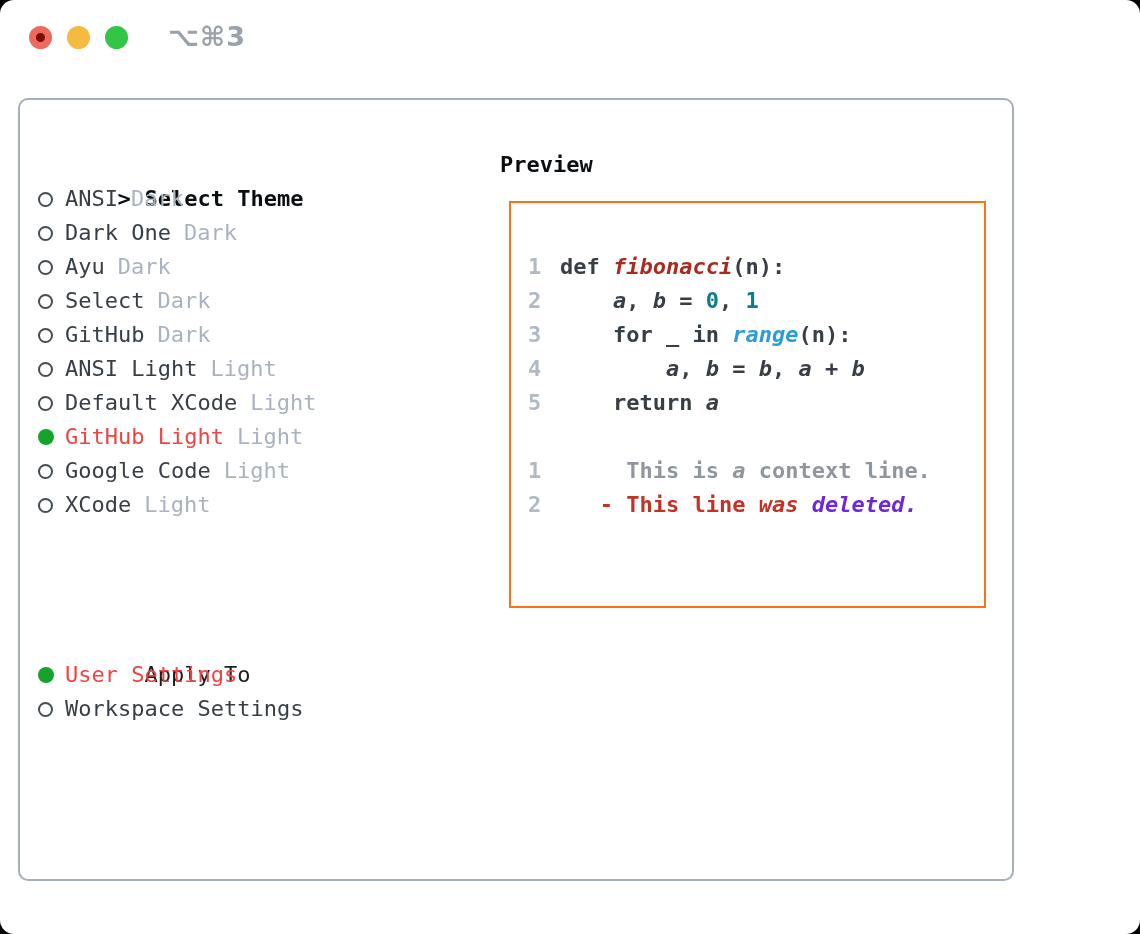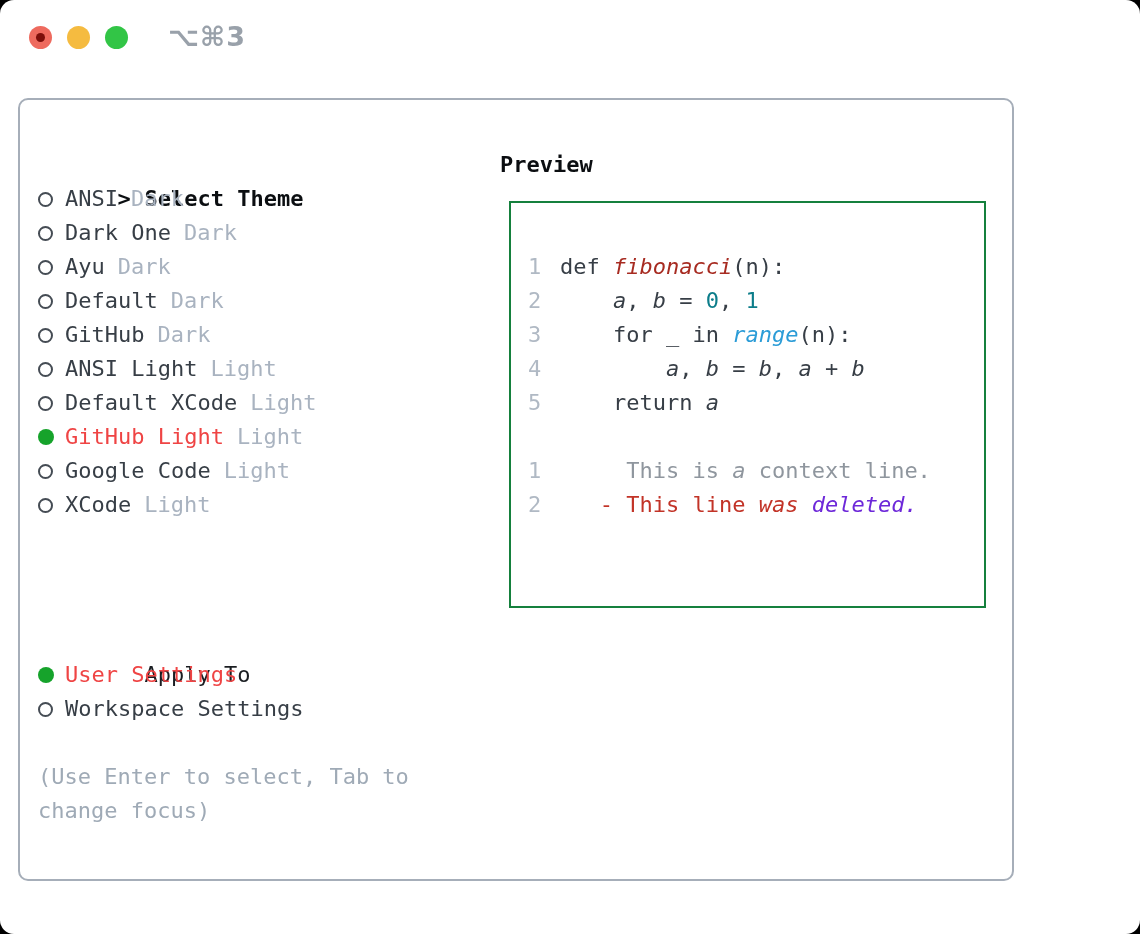--- a/index.html
+++ b/index.html
@@ -30,21 +30,21 @@
     border-radius:50%; vertical-align:-1px; }
   .dot.sel { border:none; background:#16a32b; width:16px; height:16px; }
   .sel-text { color:#ef4444; }
   .variant { color:#a9b3c0; margin-left:13px; }
   #theme-list { position:absolute; left:38px; top:148px; }
   #apply-list { position:absolute; left:38px; top:624px; }
   #hint { position:absolute; left:38px; top:760px; color:#9faab6; }
   
   #preview-title { position:absolute; left:500px; top:148px; }
   #preview-box { position:absolute; left:509px; top:201px; width:477px; height:407px;
-    border:2px solid #15803d; padding:47px 0 0 17px; }
+    border:2px solid #f97316; padding:47px 0 0 17px;font-weight:bold; }
   .crow { height:34px; line-height:34px; white-space:pre; }
   .lnum { display:inline-block; width:32px; color:#b0b9c4; }
 </style>
 </head>
 <body>
 
 <div class="window">
 
   <div class="tl tl-close"></div>
   <div class="tl tl-min"></div>
@@ -53,41 +53,37 @@
 
   <div class="panel"></div>
 
   <div id="theme-list">
     <div class="row">
       <span class="marker hdr">&gt;</span><span class="hdr">Select Theme</span>
     </div>
   <div class="row"><span class="marker"><span class="dot"></span></span><span>ANSI</span><span class="variant">Dark</span></div>
       <div class="row"><span class="marker"><span class="dot"></span></span><span>Dark One</span><span class="variant">Dark</span></div>
       <div class="row"><span class="marker"><span class="dot"></span></span><span>Ayu</span><span class="variant">Dark</span></div>
-      <div class="row"><span class="marker"><span class="dot"></span></span><span>Default</span><span class="variant">Dark</span></div>
+      <div class="row"><span class="marker"><span class="dot"></span></span><span>Select</span><span class="variant">Dark</span></div>
       <div class="row"><span class="marker"><span class="dot"></span></span><span>GitHub</span><span class="variant">Dark</span></div>
       <div class="row"><span class="marker"><span class="dot"></span></span><span>ANSI Light</span><span class="variant">Light</span></div>
       <div class="row"><span class="marker"><span class="dot"></span></span><span>Default XCode</span><span class="variant">Light</span></div>
       <div class="row"><span class="marker"><span class="dot sel"></span></span><span class="sel-text">GitHub Light</span><span class="variant">Light</span></div>
       <div class="row"><span class="marker"><span class="dot"></span></span><span>Google Code</span><span class="variant">Light</span></div>
       <div class="row"><span class="marker"><span class="dot"></span></span><span>XCode</span><span class="variant">Light</span></div>
     </div>
 
   <div id="apply-list">
     <div class="row">
       <span class="marker"></span><span style="color:#1a1d21;">Apply To</span>
     </div>
   <div class="row"><span class="marker"><span class="dot sel"></span></span><span class="sel-text">User Settings</span></div>
       <div class="row"><span class="marker"><span class="dot"></span></span><span>Workspace Settings</span></div>
     </div>
 
-  <div id="hint">
-    <div class="row">(Use Enter to select, Tab to</div>
-    <div class="row">change focus)</div>
-  </div>
 
   <div id="preview-title" class="row hdr">Preview</div>
   <div id="preview-box">
     <div id="code-block">
         <div class="crow"><span class="lnum">1</span><span style="color: rgb(55, 62, 70);">def </span><span style="color: rgb(167, 43, 33); font-style: italic;">fibonacci</span><span style="color: rgb(55, 62, 70);">(n):</span></div>
         <div class="crow"><span class="lnum">2</span><span style="color: rgb(55, 62, 70);">    </span><span style="color: rgb(55, 62, 70); font-style: italic;">a</span><span style="color: rgb(55, 62, 70);">, </span><span style="color: rgb(55, 62, 70); font-style: italic;">b</span><span style="color: rgb(55, 62, 70);"> = </span><span style="color: rgb(12, 125, 138);">0</span><span style="color: rgb(55, 62, 70);">, </span><span style="color: rgb(12, 125, 138);">1</span></div>
         <div class="crow"><span class="lnum">3</span><span style="color: rgb(55, 62, 70);">    for _ in </span><span style="color: rgb(43, 156, 215); font-style: italic;">range</span><span style="color: rgb(55, 62, 70);">(n):</span></div>
         <div class="crow"><span class="lnum">4</span><span style="color: rgb(55, 62, 70);">        </span><span style="color: rgb(55, 62, 70); font-style: italic;">a</span><span style="color: rgb(55, 62, 70);">, </span><span style="color: rgb(55, 62, 70); font-style: italic;">b</span><span style="color: rgb(55, 62, 70);"> = </span><span style="color: rgb(55, 62, 70); font-style: italic;">b</span><span style="color: rgb(55, 62, 70);">, </span><span style="color: rgb(55, 62, 70); font-style: italic;">a</span><span style="color: rgb(55, 62, 70);"> + </span><span style="color: rgb(55, 62, 70); font-style: italic;">b</span></div>
         <div class="crow"><span class="lnum">5</span><span style="color: rgb(55, 62, 70);">    return </span><span style="color: rgb(55, 62, 70); font-style: italic;">a</span></div>
       </div>

